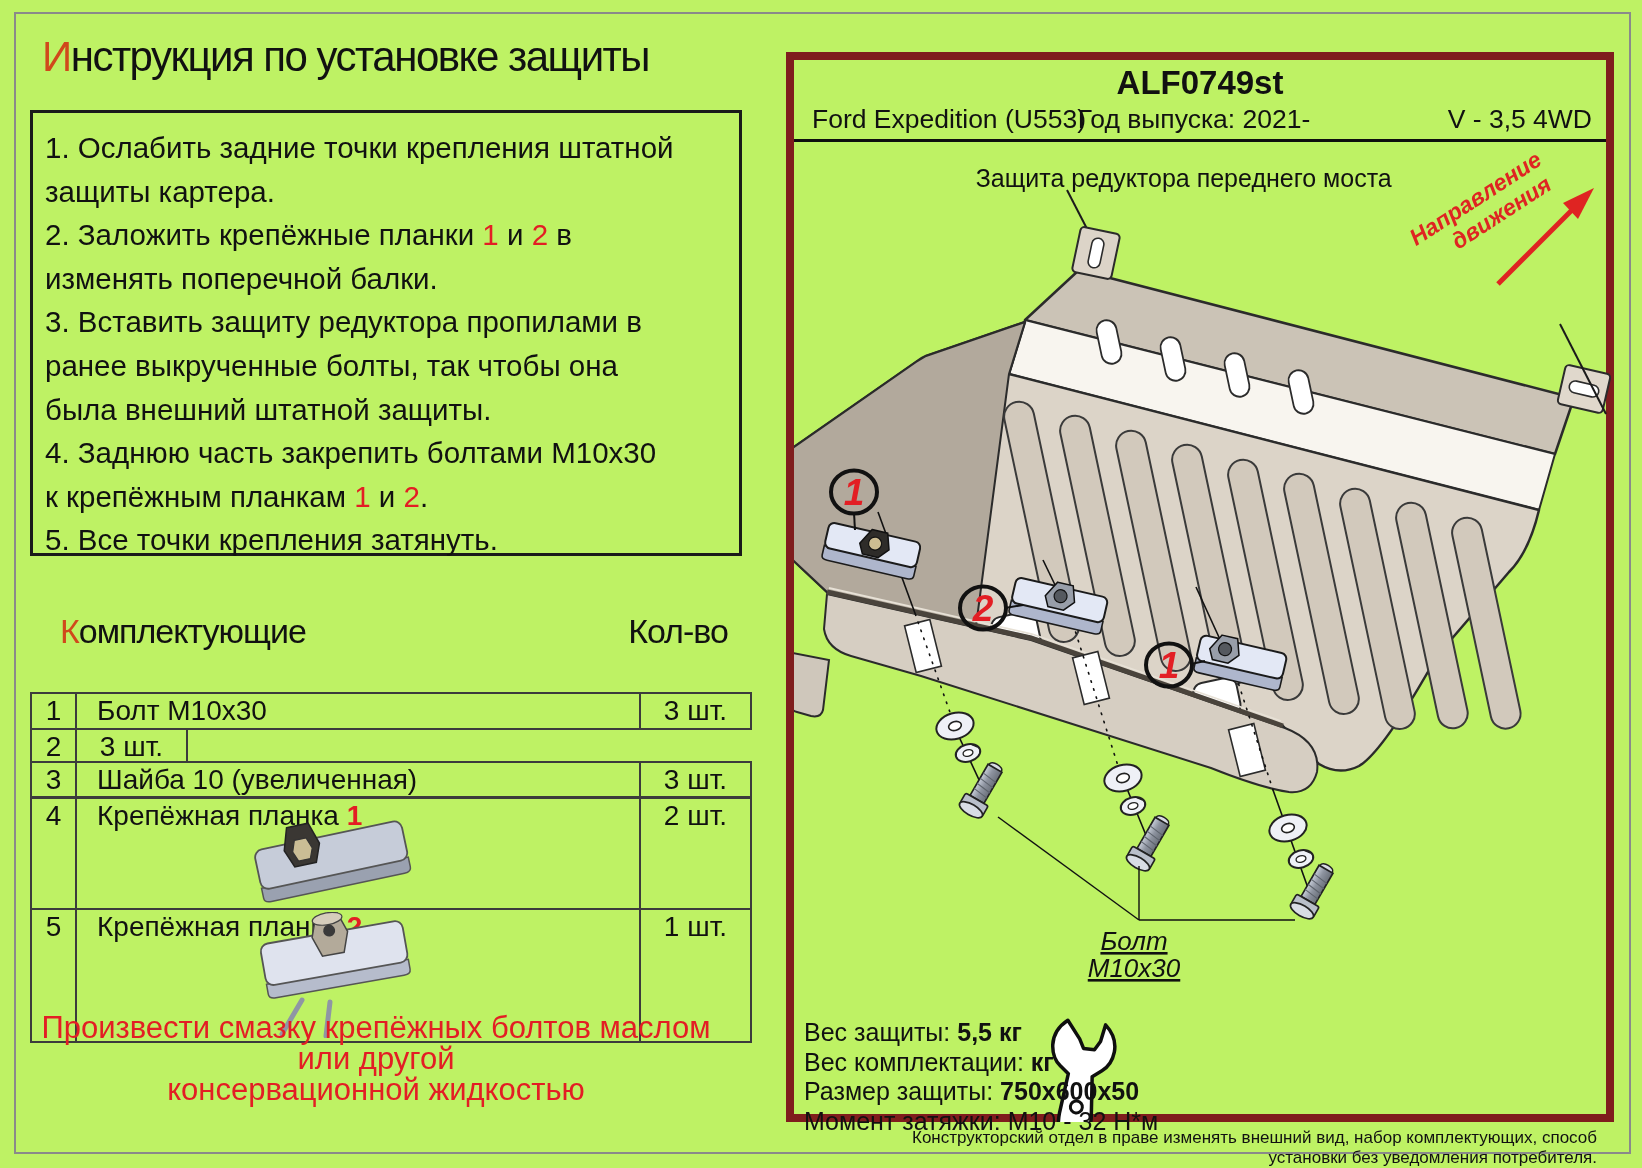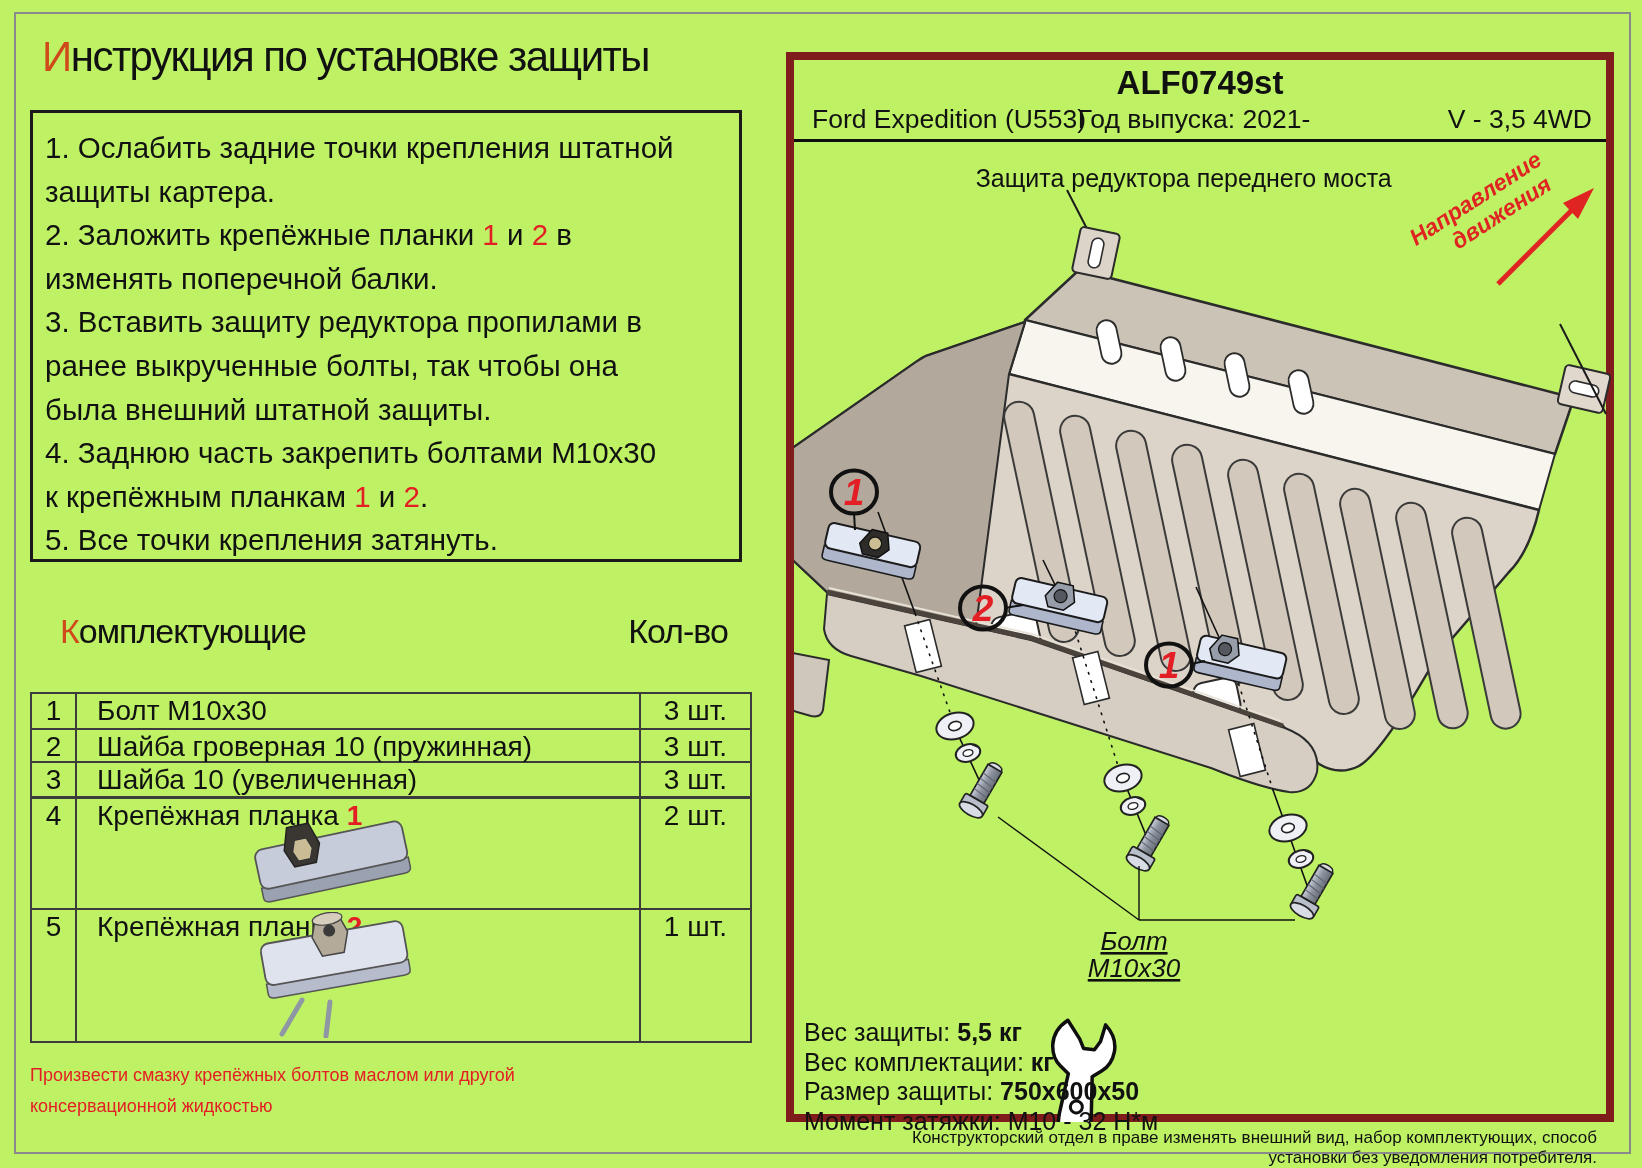--- a/index.html
+++ b/index.html
@@ -3,35 +3,35 @@
 <meta charset="utf-8">
 <style>
   html,body{margin:0;padding:0;background:#fff;}
   #page{position:relative;width:1642px;height:1168px;background:#bef264;overflow:hidden;
         font-family:"Liberation Sans","DejaVu Sans",sans-serif;color:#111;}
   .frame{position:absolute;left:14px;top:12px;width:1613px;height:1138px;border:2px solid #8a8a8a;}
   
   .title{position:absolute;left:42px;top:33px;font-size:42px;letter-spacing:-1.5px;white-space:nowrap;}
   .initial{color:#d0491b;}
   .instr-box{position:absolute;left:30px;top:110px;width:694px;height:417px;border:3px solid #1a1a1a;
-             padding:13px 0 16px 12px;font-size:29.5px;line-height:43.6px;}
+             padding:13px 0 10px 12px;font-size:29.5px;line-height:43.6px;}
   .red{color:#e31e24;}
   .parts-head{position:absolute;left:60px;top:612px;font-size:34px;letter-spacing:-1px;}
   .qty-head{position:absolute;left:608px;top:612px;width:140px;text-align:center;font-size:34px;letter-spacing:-1px;}
   .parts-table{position:absolute;left:30px;top:692px;width:720px;border-top:2px solid #3c3c3c;border-left:2px solid #3c3c3c;}
   .prow{display:flex;border-bottom:2px solid #3c3c3c;}
   .prow.dbl{border-bottom:3px solid #3c3c3c;}
   .pcell{border-right:2px solid #3c3c3c;font-size:28px;position:relative;box-sizing:border-box;}
   .c-num{width:45px;text-align:center;padding-top:1px;}
   .c-name{width:564px;padding:1px 0 0 20px;}
   .c-qty{width:111px;text-align:center;padding-top:1px;}
   .rowimg{position:absolute;}
   
-  .note{position:absolute;left:30px;top:1060px;width:692px;color:#e31e24;
-        font-size:18px;line-height:31px;}
+  .note{position:absolute;left:30px;top:1012px;width:692px;text-align:center;color:#e31e24;
+        font-size:31px;line-height:31px;}
   
   .panel{position:absolute;left:769px;top:52px;width:828px;height:1070px;border:8px solid #7f1d1d;box-sizing:border-box;margin-left:17px;}
   .p-head{position:absolute;left:0;top:0;width:100%;height:79px;border-bottom:3px solid #0f0f0f;}
   .p-code{position:absolute;left:0;top:4px;width:100%;text-align:center;font-size:33px;font-weight:bold;}
   .p-model{position:absolute;left:18px;top:44px;font-size:26.5px;}
   .p-year{position:absolute;left:250px;top:44px;width:300px;text-align:center;font-size:26.5px;}
   .p-engine{position:absolute;right:14px;top:44px;font-size:26.5px;}
   .p-caption{position:absolute;left:0;top:104px;width:96%;text-align:center;font-size:25px;}
   .dwg{position:absolute;left:0;top:0;width:820px;height:1062px;}
   .p-info{position:absolute;left:10px;top:958px;font-size:25px;line-height:29.5px;white-space:nowrap;}
@@ -63,21 +63,20 @@
   <div class="qty-head">Кол-во</div>
 
   <div class="parts-table" id="partsTable">
       <div class="prow" style="height: 34px;">
         <div class="pcell c-num">1</div>
         <div class="pcell c-name"><span>Болт М10х30</span></div>
         <div class="pcell c-qty">3 шт.</div>
       </div>
       <div class="prow" style="height: 31px;">
         <div class="pcell c-num">2</div>
-        <div class="pcell c-name"><span>Шайба гроверная 10 (пружинная)</span></div>
         <div class="pcell c-qty">3 шт.</div>
       </div>
       <div class="prow dbl" style="height: 33px;">
         <div class="pcell c-num">3</div>
         <div class="pcell c-name"><span>Шайба 10 (увеличенная)</span></div>
         <div class="pcell c-qty">3 шт.</div>
       </div>
       <div class="prow" style="height: 109px;">
         <div class="pcell c-num">4</div>
         <div class="pcell c-name"><span>Крепёжная планка </span><span class="red" style="font-weight: bold;">1</span><svg class="rowimg" style="left:150px;top:4px" width="210" height="104" viewBox="0 0 210 104">

